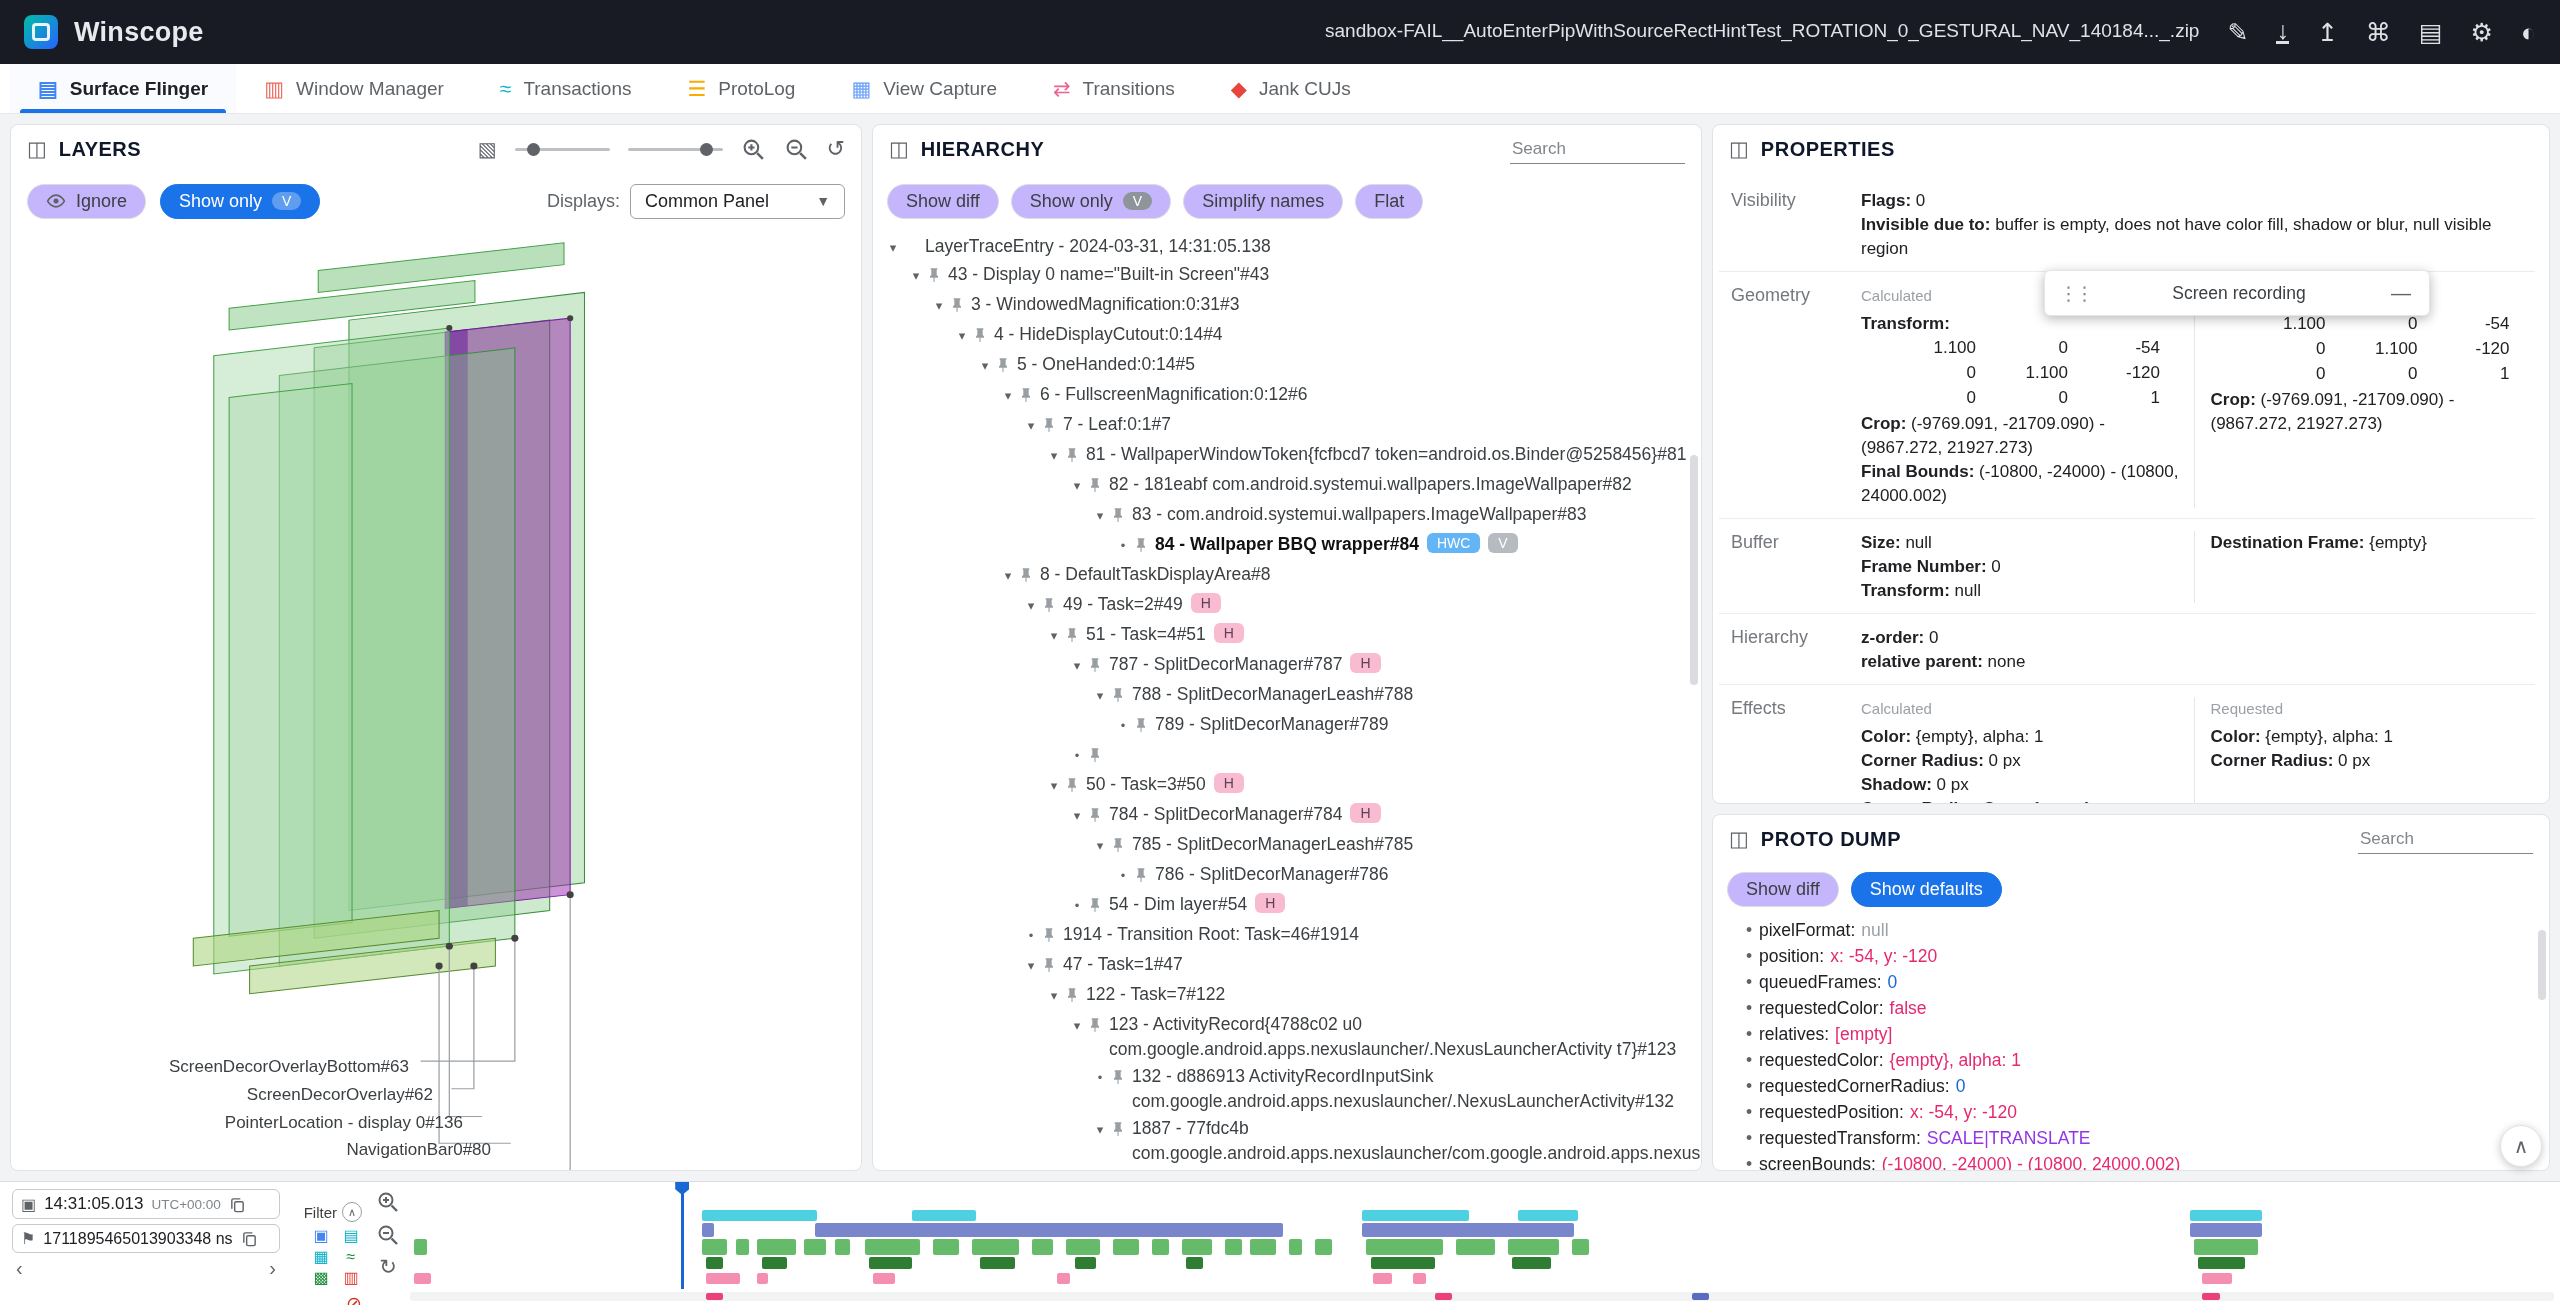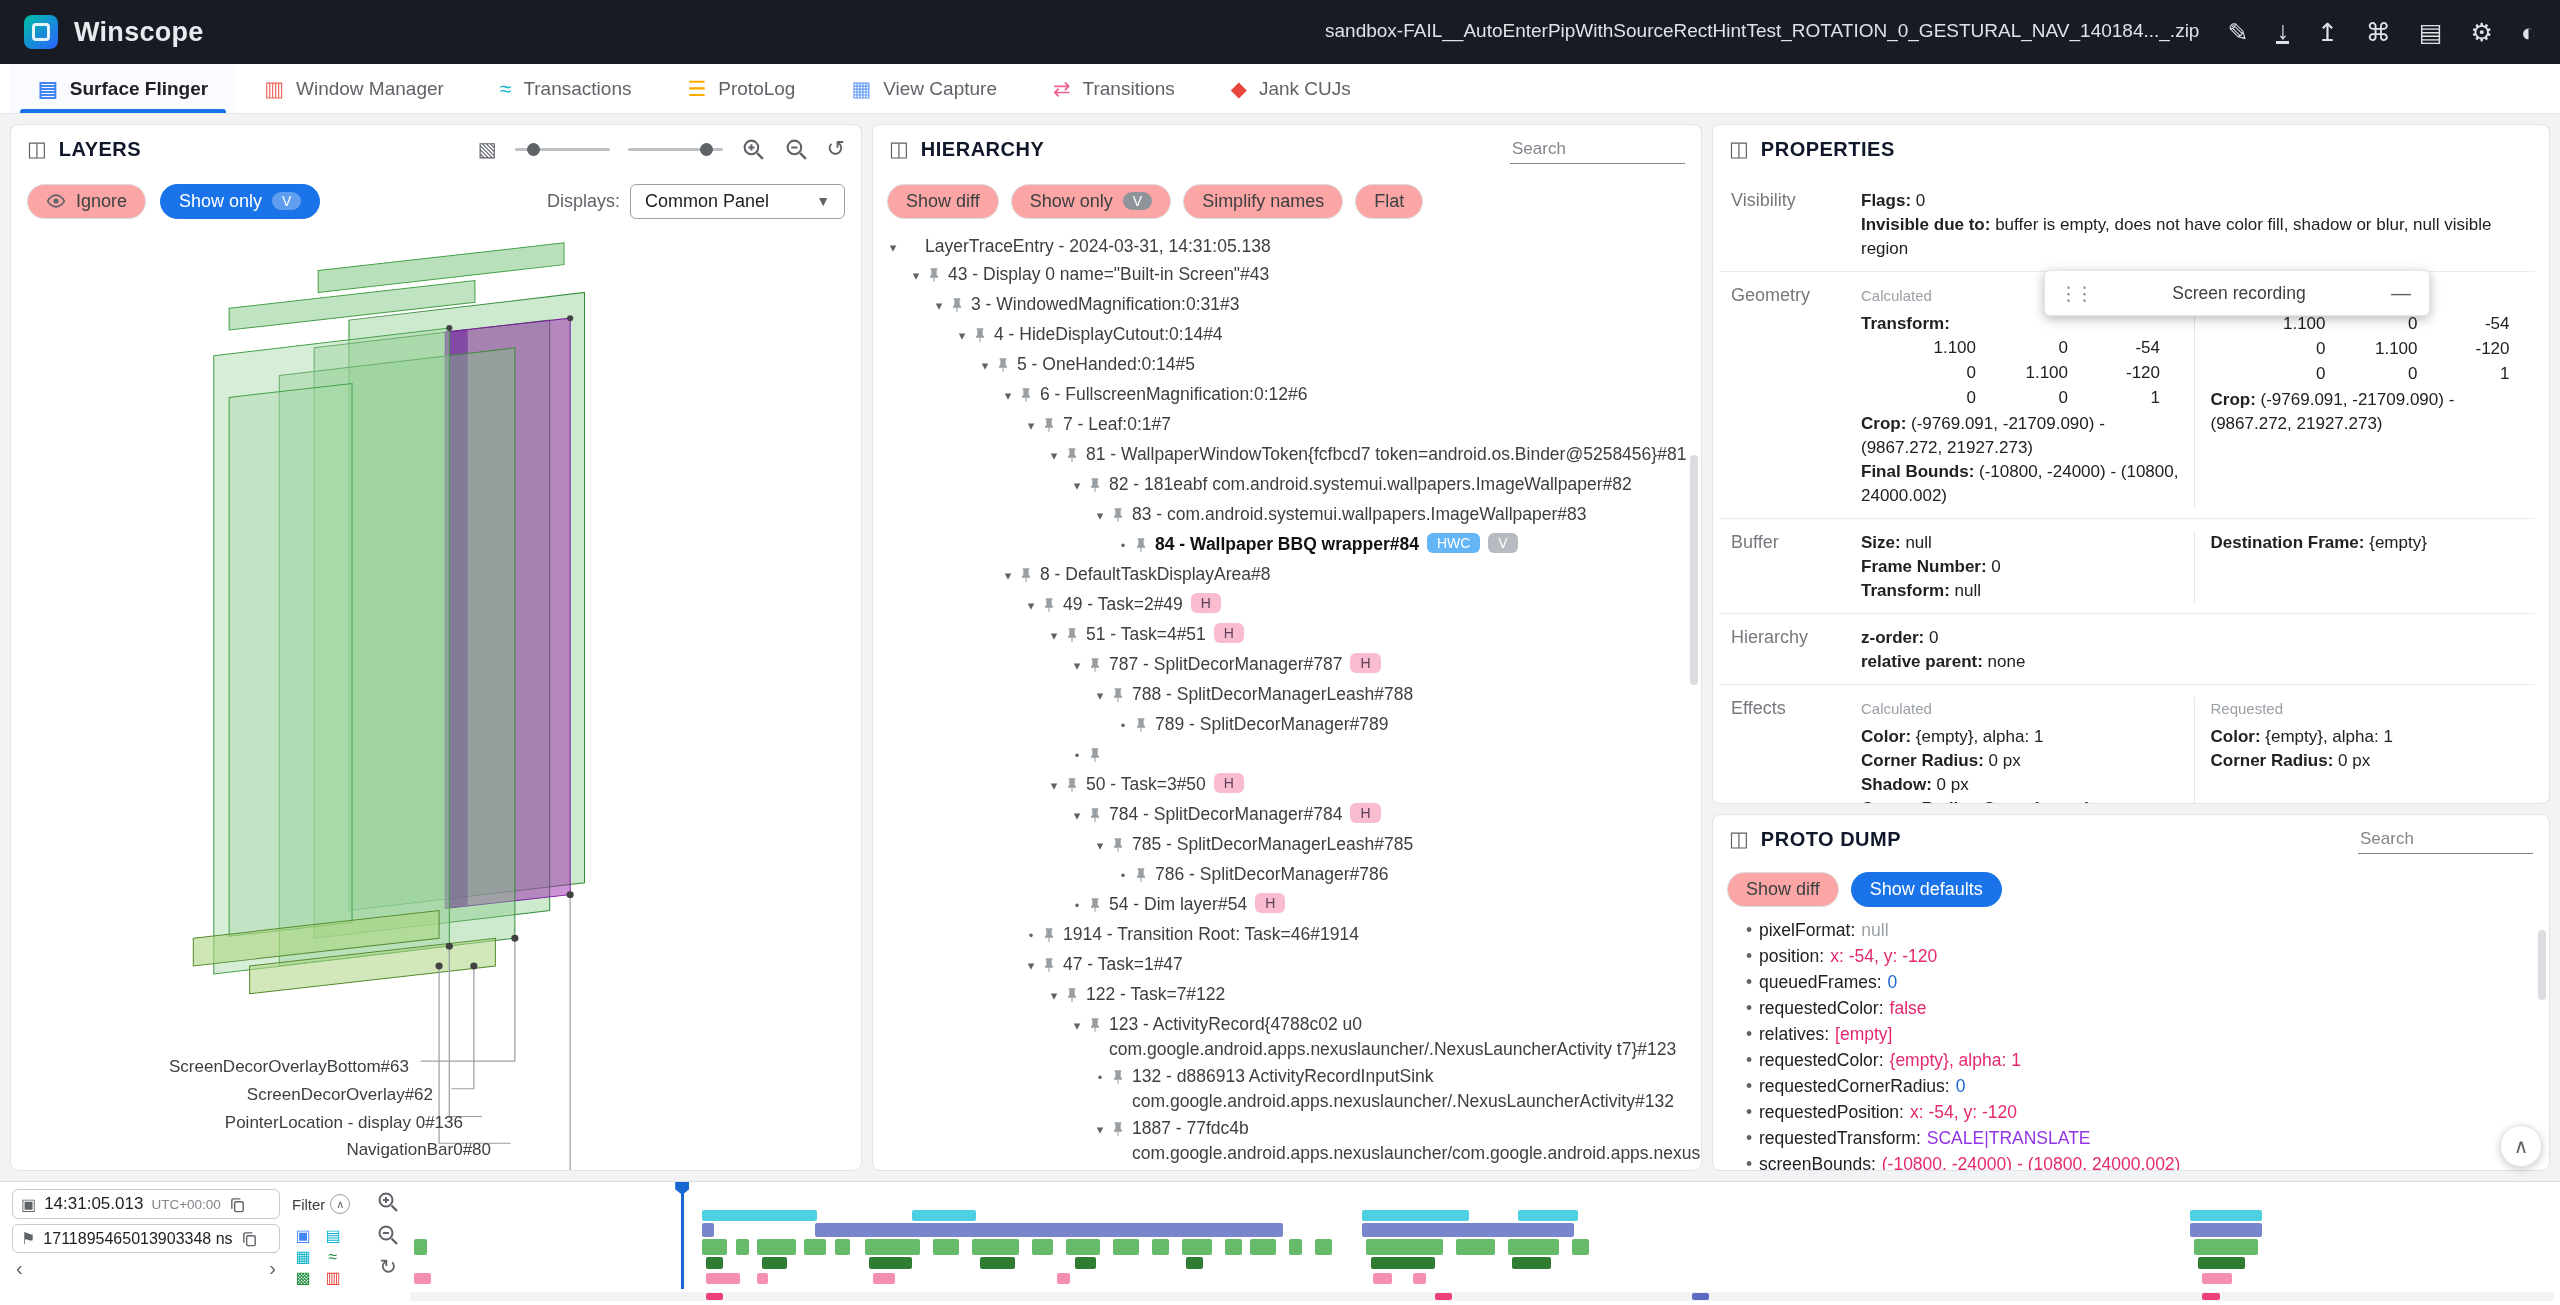--- a/index.html
+++ b/index.html
@@ -25,21 +25,21 @@
   .main{display:flex;gap:10px;padding:10px;height:1067px}
   .panel{background:#fff;border:1px solid #e0e3e7;border-radius:8px;display:flex;flex-direction:column;overflow:hidden;position:relative}
   .panel-head{display:flex;align-items:center;gap:12px;padding:0 16px;height:48px;flex:0 0 48px}
   .panel-title{font-size:20px;font-weight:700;color:#0f172a;letter-spacing:.5px}
   .collapse-icon{color:#5f6368;font-size:21px}
   .spacer{flex:1}
   .search-input{border:none;border-bottom:1px solid #80868b;font-size:17px;width:175px;padding:4px 2px;outline:none;background:transparent;color:#202124}
   .search-input::placeholder{color:#80868b}
 
   
-  .chip{display:inline-flex;align-items:center;gap:10px;height:35px;border-radius:18px;border:1px solid #dadce0;background:#fca5a5;color:#3c4043;font-size:18px;padding:0 18px;cursor:pointer;white-space:nowrap}
+  .chip{display:inline-flex;align-items:center;gap:10px;height:35px;border-radius:18px;border:1px solid #dadce0;background:#c4b5fd;color:#3c4043;font-size:18px;padding:0 18px;cursor:pointer;white-space:nowrap}
   .chip .badge{background:#8f949a;color:#fff;font-size:14px;border-radius:10px;padding:2px 10px;line-height:1}
   .chip.blue{background:#1a73e8;border-color:#1a73e8;color:#fff}
   .chip.blue .badge{background:rgba(255,255,255,.3)}
   .chip .eye{font-size:18px;color:#5f6368}
 
   
   .layers-panel{width:852px;flex:0 0 852px}
   .layers-tools{display:flex;align-items:center;gap:18px;color:#5f6368}
   .slider{width:95px;height:3px;background:#bdc1c6;border-radius:2px;position:relative}
   .slider .knob{width:13px;height:13px;border-radius:50%;background:#5f6368;position:absolute;top:-5px}
@@ -106,21 +106,21 @@
   .fab-collapse{position:fixed;right:18px;bottom:138px;width:42px;height:42px;border-radius:50%;background:#fff;border:1px solid #e0e3e7;box-shadow:0 2px 8px rgba(0,0,0,.22);display:flex;align-items:center;justify-content:center;color:#5f6368;font-size:20px;cursor:pointer;z-index:9}
 
   
   .timeline{height:124px;background:#fff;border-top:1px solid #dadce0;display:flex}
   .tl-left{width:288px;flex:0 0 288px;padding:7px 8px 4px 12px;display:flex;flex-direction:column;gap:5px}
   .tl-box{display:flex;align-items:center;gap:8px;border:1px solid #c7cace;border-radius:6px;padding:4px 8px;font-size:17px;color:#202124;white-space:nowrap}
   .tl-box .sub{color:#80868b;font-size:13.5px}
   .tl-box .ic{color:#5f6368;font-size:16px}
   .tl-nav{display:flex;justify-content:space-between;padding:0 4px}
   .tl-nav span{color:#5f6368;font-size:20px;cursor:pointer;line-height:1}
-  .tl-filter{width:78px;flex:0 0 78px;padding:12px 4px;display:flex;flex-direction:column;align-items:flex-start;gap:12px}
+  .tl-filter{width:78px;flex:0 0 78px;padding:20px 4px;display:flex;flex-direction:column;align-items:flex-end;gap:4px}
   .tl-filter .fhead{display:flex;align-items:center;gap:5px;font-size:15px;color:#3c4043}
   .fhead .circ{width:20px;height:20px;border:1px solid #9aa0a6;border-radius:50%;display:flex;align-items:center;justify-content:center;font-size:11px;color:#5f6368;cursor:pointer}
   .fgrid{display:grid;grid-template-columns:22px 22px;gap:2px 8px;font-size:16px;line-height:1.2}
   .fgrid span{cursor:pointer;text-align:center}
   .fban{color:#d93025;font-size:19px;cursor:pointer}
   .tl-zoom{width:44px;flex:0 0 44px;display:flex;flex-direction:column;align-items:center;gap:9px;padding-top:8px;color:#5f6368}
   .tl-zoom .zi{cursor:pointer;line-height:1}
   .tl-canvas{flex:1;position:relative;margin-right:6px;overflow:hidden}
   .tseg{position:absolute;border-radius:2px}
   .tl-cursor{position:absolute;top:5px;bottom:16px;width:3px;background:#1967d2;z-index:3}

